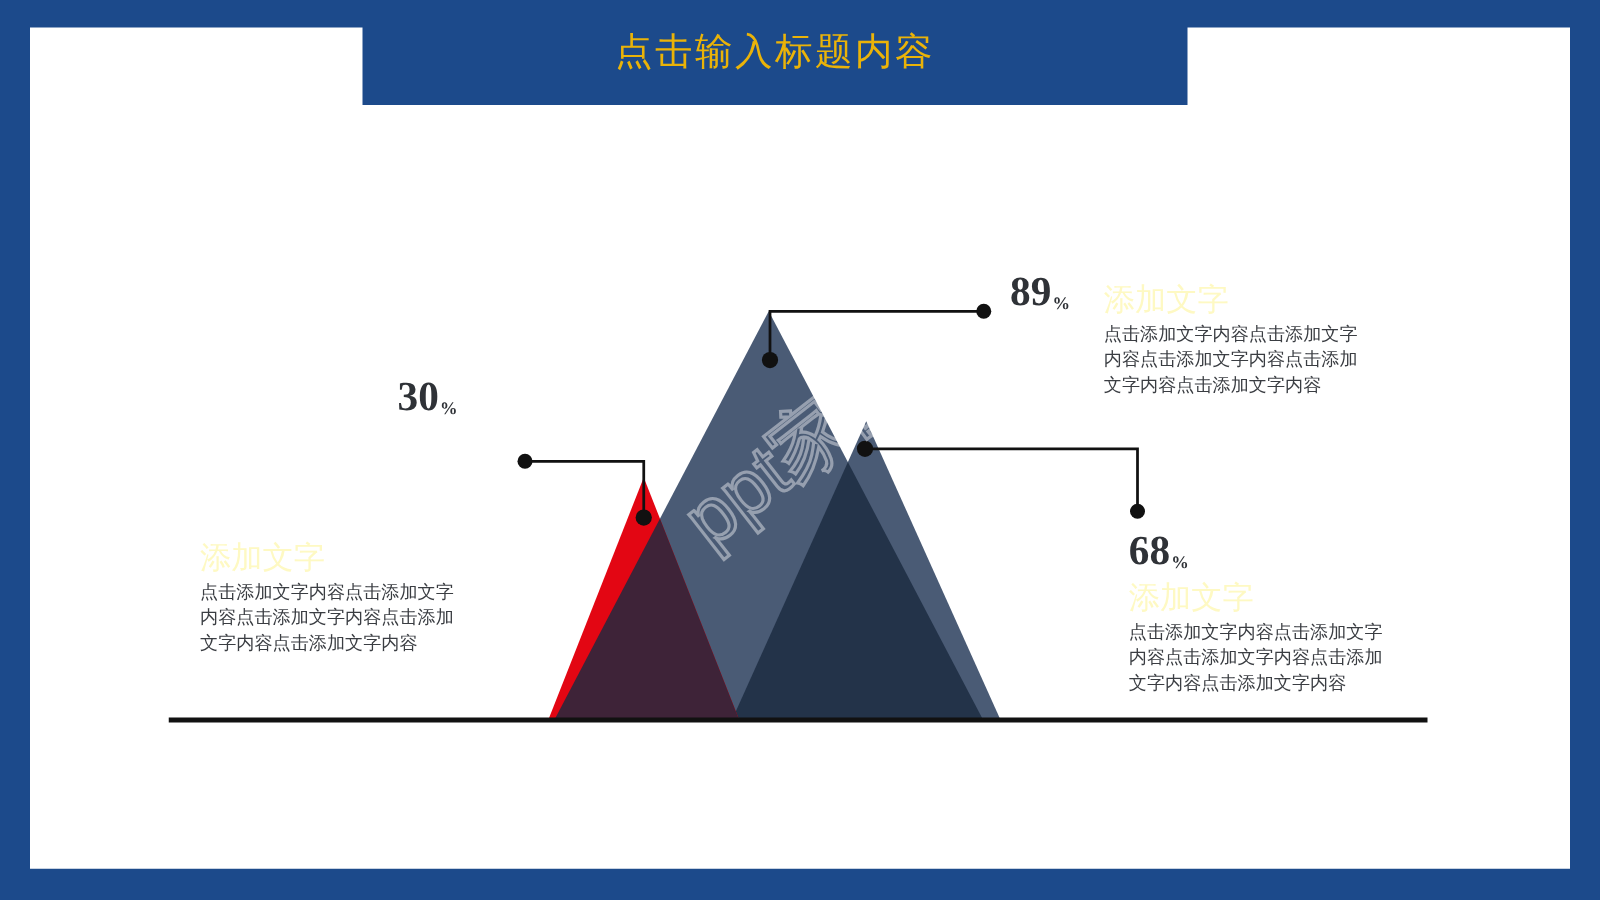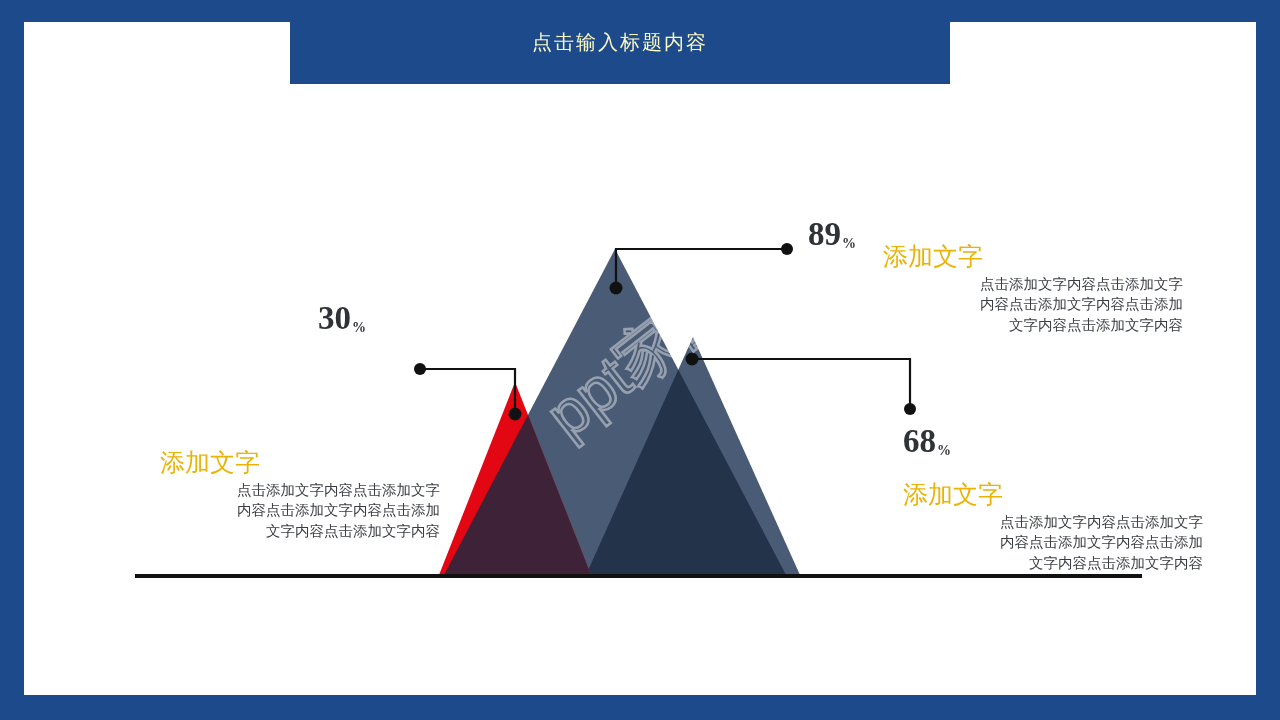--- a/index.html
+++ b/index.html
@@ -39,22 +39,22 @@
     top: 0px;
     width: 660px;
     height: 84px;
     background: #1c4a8b;
     display: flex;
     align-items: center;
     justify-content: center;
     z-index: 5;
   }
   #title-text {
-    color: #fef9c3;
-    font-size: 20px;
+    color: #eab308;
+    font-size: 30px;
     letter-spacing: 2px;
     font-weight: 400;
     line-height: 1;
     white-space: nowrap;
   }
 
   
   #chart {
     position: absolute;
     left: 0;
@@ -81,33 +81,32 @@
   .pct .sign {
     font-size: 14px;
     font-weight: bold;
     vertical-align: baseline;
     position: relative;
     top: 3px;
     left: 1px;
   }
   .head {
     font-size: 25px;
-    color: #eab308;
+    color: #fef9c3;
     line-height: 1.15;
-    margin-top: 18px;
+    margin-top: 2px;
     white-space: nowrap;
     font-weight: 400;
   }
   .body {
     font-size: 14.5px;
     color: #3a3d42;
     line-height: 1.42;
     margin-top: 3px;
     white-space: pre-line;
-    text-align: right;
   }
 
   
   #block-left  { left: 160px; top: 430px; width: 280px; }
   #pct-left    { position: absolute; left: 318px; top: 302px; }
 
   #block-topright { left: 883px; top: 224px; width: 300px; }
   #pct-topright   { position: absolute; left: 808px; top: 218px; }
 
   #block-bottomright { left: 903px; top: 462px; width: 300px; }

